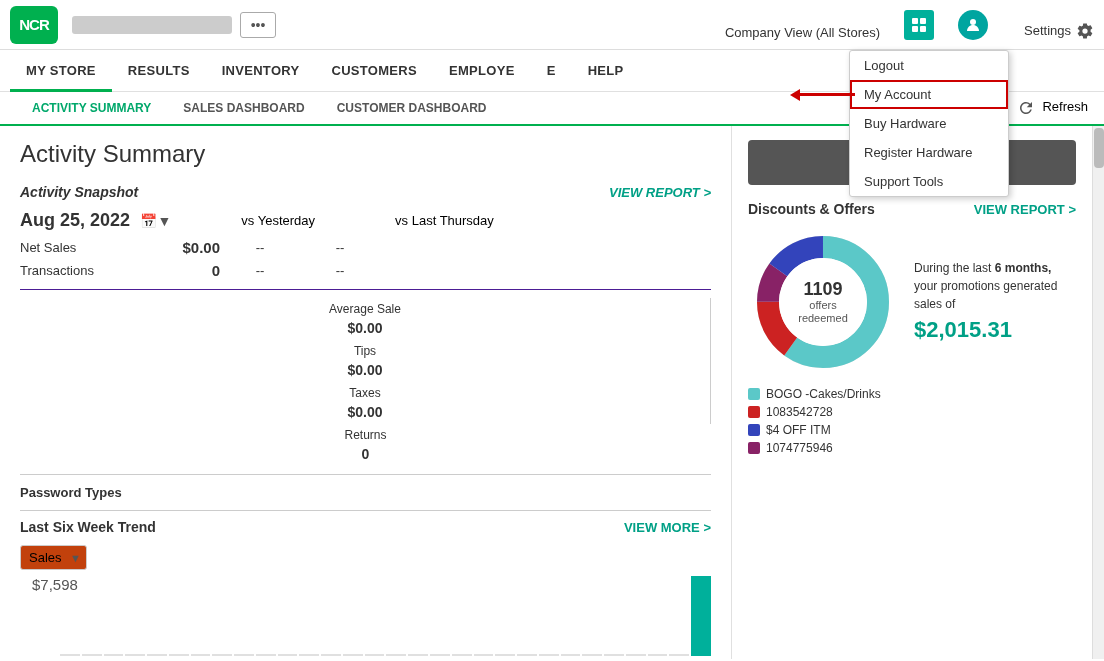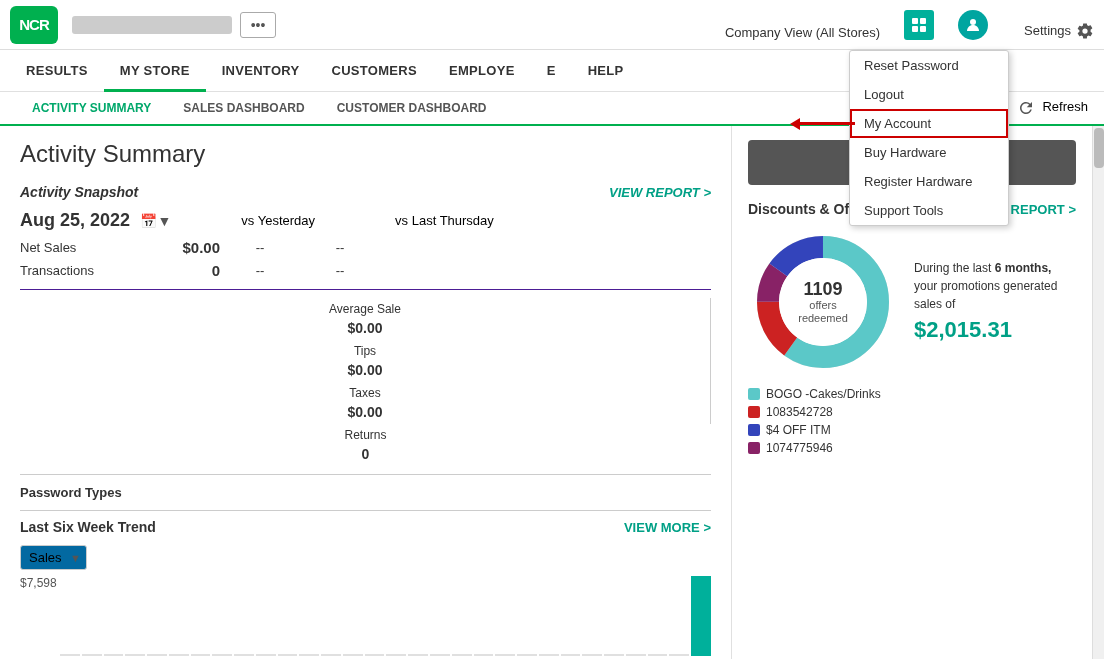--- a/index.html
+++ b/index.html
@@ -138,34 +138,34 @@
     .trend-header {
       display: flex; align-items: center; justify-content: space-between; margin-bottom: 10px;
     }
     .trend-title { font-size: 14px; font-weight: bold; color: #333; }
     .view-more-link { color: #00a086; font-weight: bold; font-size: 13px; cursor: pointer; }
 
     .select-wrapper {
       position: relative; display: inline-block;
     }
     .trend-select {
-      appearance: none; border: 1px solid #ccc; background: #0369a1; padding: 4px 24px 4px 8px;
+      appearance: none; border: 1px solid #ccc; background: #c2410c; padding: 4px 24px 4px 8px;
       font-size: 13px; cursor: pointer; border-radius: 3px;
     }
     .select-arrow {
       position: absolute; right: 6px; top: 50%; transform: translateY(-50%);
       pointer-events: none; font-size: 11px; color: #555;
     }
 
     
     .chart-area {
       height: 80px; position: relative; margin-top: 6px;
     }
     .chart-y-label {
-      font-size: 12px; color: #555; position: absolute; left: 0; top: 0;
+      font-size: 15px; color: #555; position: absolute; left: 12px; top: 0;
     }
     .chart-grid {
       position: absolute; left: 40px; right: 0; top: 0; bottom: 0;
     }
     .chart-bar-container {
       display: flex; align-items: flex-end; height: 100%; gap: 2px;
     }
     .chart-bar {
       flex: 1; background: #00b09b; min-height: 2px;
     }
@@ -241,42 +241,41 @@
     <div class="settings-area">
       <span>Settings</span>
       <svg width="18" height="18" viewBox="0 0 24 24" fill="#555">
         <path d="M12 15.5A3.5 3.5 0 0 1 8.5 12 3.5 3.5 0 0 1 12 8.5a3.5 3.5 0 0 1 3.5 3.5 3.5 3.5 0 0 1-3.5 3.5m7.43-2.92c.04-.34.07-.69.07-1.08s-.03-.74-.07-1.08l2.11-1.63c.19-.15.24-.42.12-.64l-2-3.46c-.12-.22-.39-.3-.61-.22l-2.49 1c-.52-.4-1.08-.73-1.69-.98l-.38-2.65C14.46 2.18 14.25 2 14 2h-4c-.25 0-.46.18-.49.42l-.38 2.65c-.61.25-1.17.59-1.69.98l-2.49-1c-.23-.09-.49 0-.61.22l-2 3.46c-.13.22-.07.49.12.64L4.57 11c-.04.34-.07.67-.07 1s.03.65.07 1l-2.11 1.66c-.19.15-.25.42-.12.64l2 3.46c.12.22.39.3.61.22l2.49-1c.52.4 1.08.73 1.69.98l.38 2.65c.03.24.24.42.49.42h4c.25 0 .46-.18.49-.42l.38-2.65c.61-.25 1.17-.58 1.69-.98l2.49 1c.23.09.49 0 .61-.22l2-3.46c.12-.22.07-.49-.12-.64l-2.11-1.66z"></path>
       </svg>
     </div>
   </div>
 
   <div class="dropdown-overlay">
     <div class="dropdown-menu">
-      <div class="dropdown-item">Reset Password</div>
       <div class="dropdown-item">Logout</div>
       <div style="position:relative;">
         <div class="dropdown-item highlighted">My Account</div>
         <div class="arrow-indicator">
           <div class="arrow-head"></div>
           <div class="arrow-line"></div>
         </div>
       </div>
       <div class="dropdown-item">Buy Hardware</div>
       <div class="dropdown-item">Register Hardware</div>
       <div class="dropdown-item">Support Tools</div>
     </div>
   </div>
 </div>
 
 <div class="nav-bar">
-  <div class="nav-item">
-    <span>RESULTS</span>
-  </div>
   <div class="nav-item active">
     <span>MY STORE</span>
+  </div>
+  <div class="nav-item">
+    <span>RESULTS</span>
   </div>
   <div class="nav-item">
     <span>INVENTORY</span>
   </div>
   <div class="nav-item">
     <span>CUSTOMERS</span>
   </div>
   <div class="nav-item">
     <span>EMPLOYE</span>
   </div>

